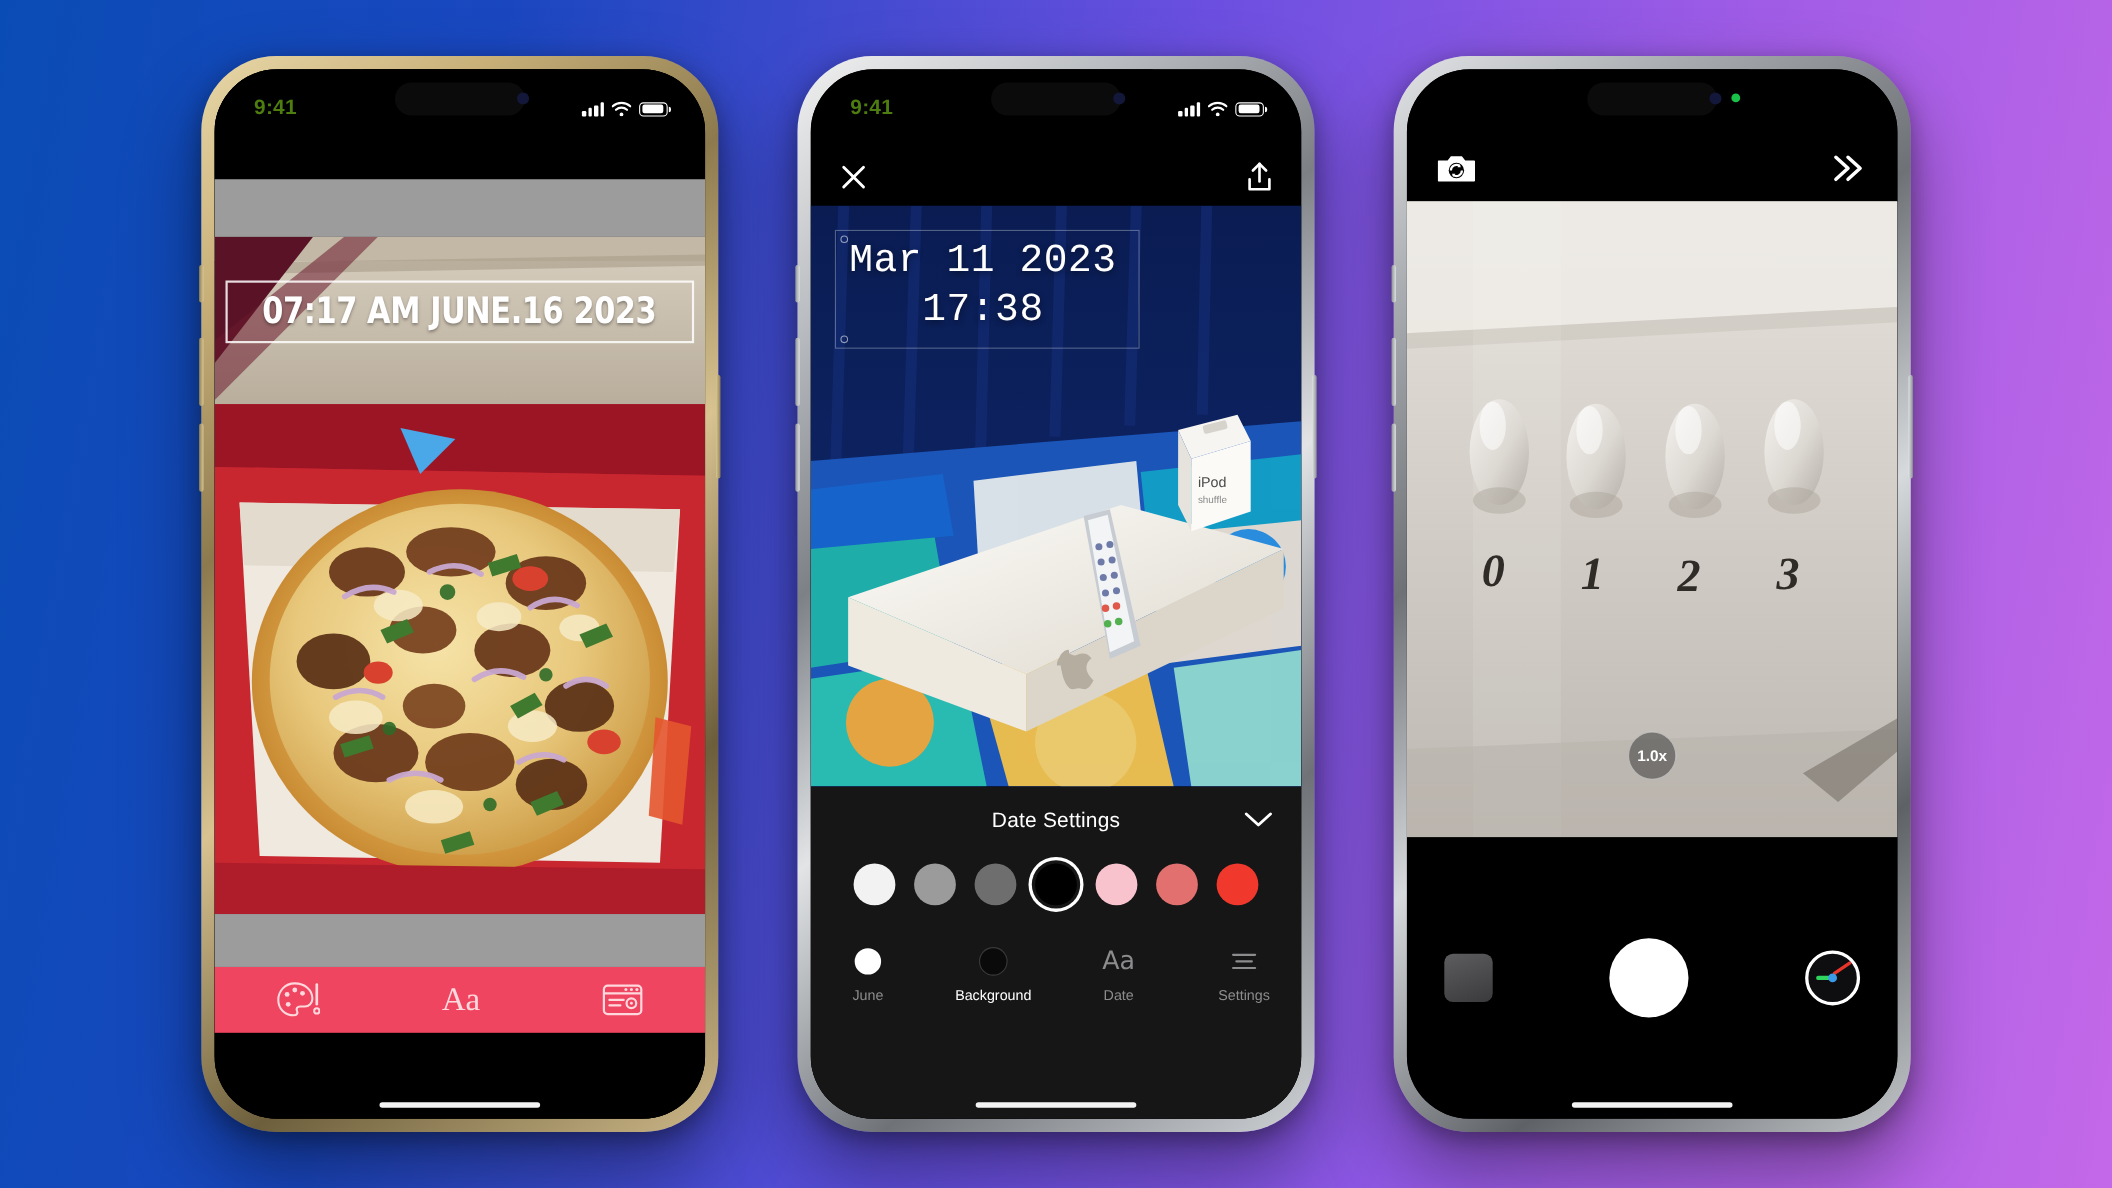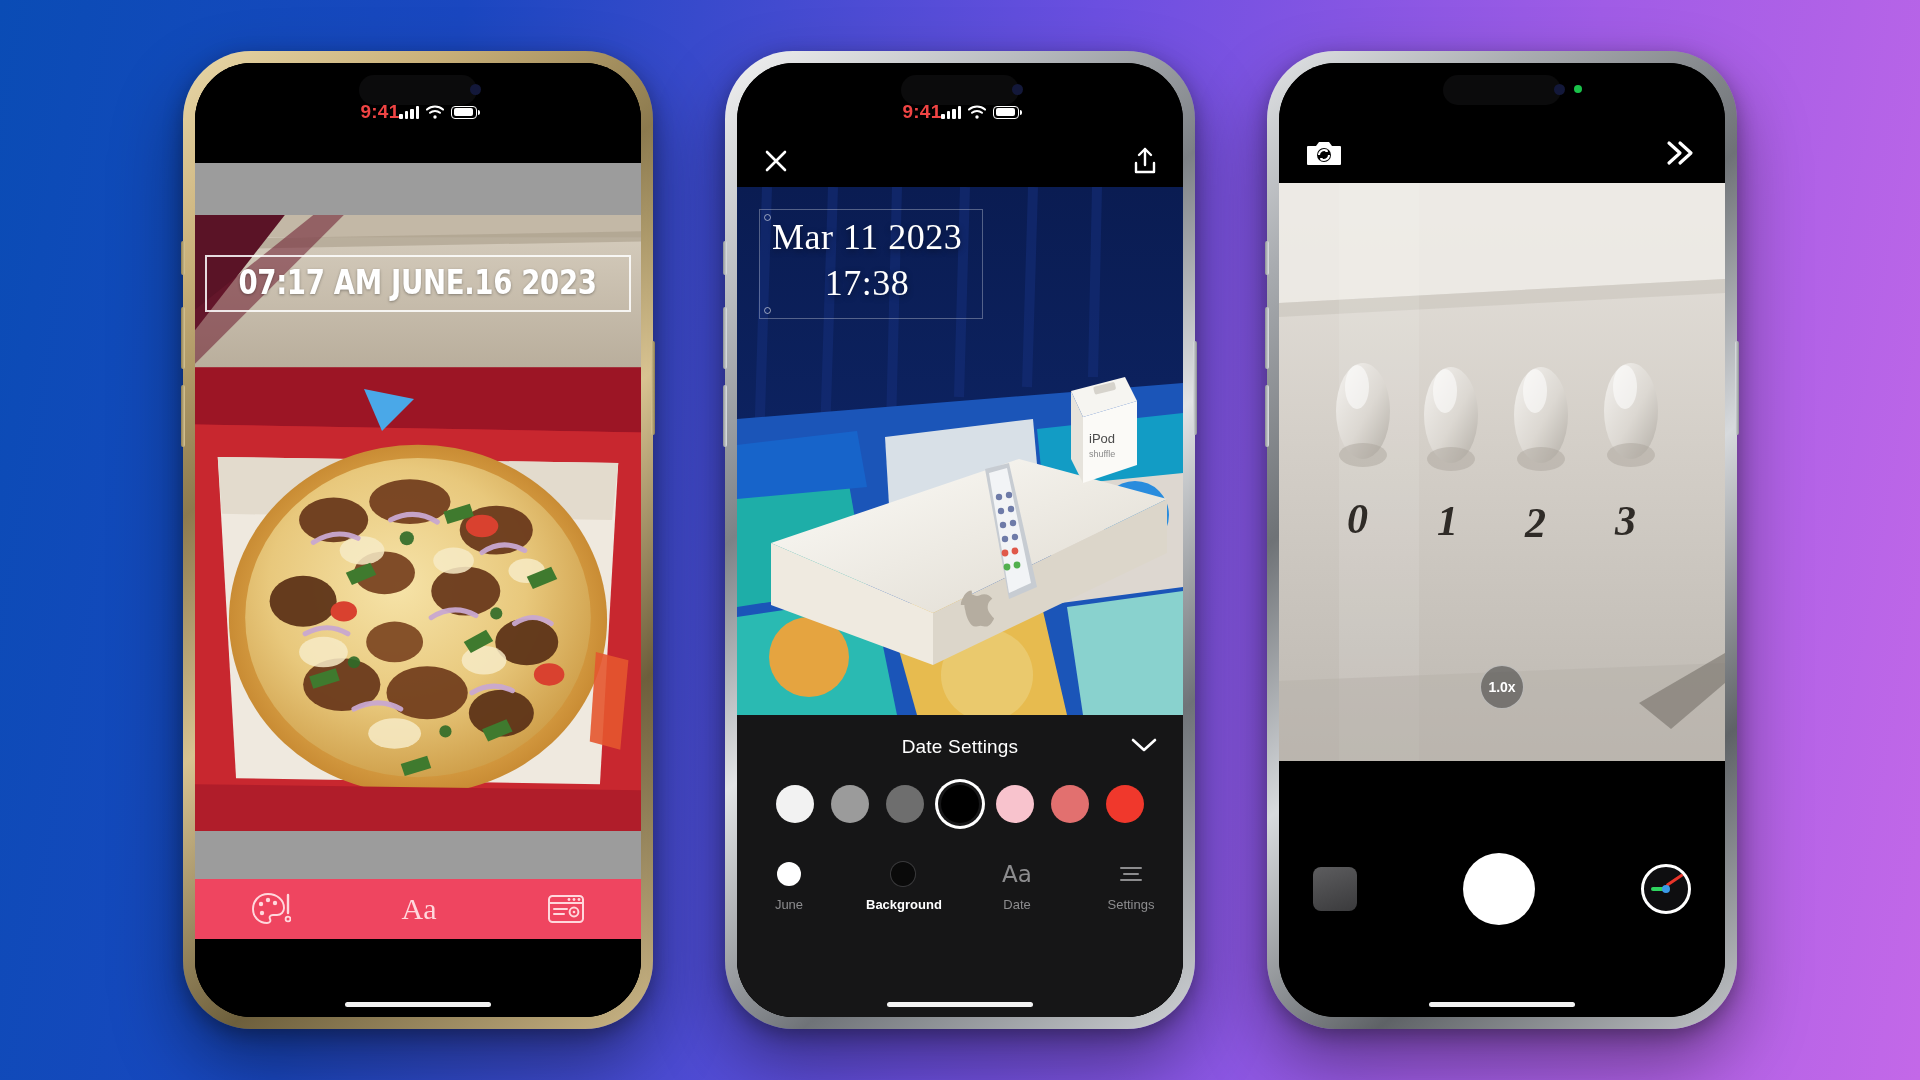--- a/index.html
+++ b/index.html
@@ -73,23 +73,23 @@
   }
   
   .btn-sil { position:absolute; left:-2px; width:4px; border-radius:3px; background:linear-gradient(90deg,#8d7f55,#d9c694); }
   .phone.silver .btn-sil, .phone.graphite .btn-sil { background:linear-gradient(90deg,#8d9195,#dfe2e4); }
   .btn-pwr { position:absolute; right:-2px; width:4px; border-radius:3px; background:linear-gradient(270deg,#8d7f55,#d9c694); }
   .phone.silver .btn-pwr, .phone.graphite .btn-pwr { background:linear-gradient(270deg,#8d9195,#dfe2e4); }
 
   
   .statusbar {
     position: absolute; top: 0; left: 0; right: 0; height: 58px;
-    display: flex; align-items: center; justify-content: center;
+    display: flex; align-items: center; justify-content: space-between;
     padding: 14px 34px 0 36px;
-    color: #ef4444; z-index: 35; margin-top: 13px;
+    color: #4d7c0f; z-index: 35;
   }
   .sb-time { font-size: 19px; font-weight: 700; letter-spacing: .2px; }
   .sb-right { display: flex; align-items: center; gap: 7px; }
   .sig { display: flex; align-items: flex-end; gap: 2px; height: 13px; }
   .sig i { display:block; width:3.5px; background:#fff; border-radius:1px; }
   .sig i:nth-child(1){height:5px}.sig i:nth-child(2){height:7.5px}
   .sig i:nth-child(3){height:10px}.sig i:nth-child(4){height:13px}
   .batt { width: 26px; height: 13px; border: 1.6px solid #fff; border-radius: 4px; position: relative; }
   .batt::after { content:''; position:absolute; right:-4px; top:3.5px; width:2px; height:5px; background:#fff; border-radius:0 2px 2px 0;}
   .batt i { position:absolute; left:1.6px; top:1.6px; bottom:1.6px; width:19px; background:#fff; border-radius:2px; }
@@ -134,38 +134,38 @@
   .stamp2 {
     position:absolute; left:22px; top:22px; z-index:6;
     padding:6px 20px 14px 12px;
     border:1px solid rgba(255,255,255,.30);
     text-align:center;
   }
   .stamp2 .dot { position:absolute; width:7px; height:7px; border-radius:50%; border:1px solid rgba(255,255,255,.55); }
   .stamp2 .d1{left:4px;top:4px}.stamp2 .d2{left:4px;bottom:4px}
   .stamp2 .line {
     color:#fff; display:block;
-    font-family:Liberation Serif, serif;
+    font-family:Liberation Mono, monospace;
     font-weight:400; letter-spacing:.5px;
     text-shadow:0 2px 6px rgba(0,0,0,.45);
   }
   .stamp2 .l1 { font-size:36px; }
   .stamp2 .l2 { font-size:36px; margin-top:4px; }
   .p2-panel { flex:1 1 auto; background:#161617; display:flex; flex-direction:column; padding-top:10px; }
   .p2-panel-head { display:flex; align-items:center; justify-content:center; position:relative; height:44px; }
   .p2-panel-title { color:#fff; font-size:19px; font-weight:400; letter-spacing:.2px; }
   .p2-chev { position:absolute; right:26px; top:12px; }
   .swatches { display:flex; align-items:center; justify-content:center; gap:17px; margin-top:16px; }
   .sw { width:38px; height:38px; border-radius:50%; flex:0 0 auto; }
   .sw.sel { box-shadow: 0 0 0 3px #161617, 0 0 0 6px #fff; }
   .p2-tabs { display:flex; align-items:flex-start; justify-content:center; gap:40px; margin-top:36px; }
   .p2-tab { width:74px; text-align:center; }
   .p2-tab .ic { height:30px; display:flex; align-items:center; justify-content:center; }
   .p2-tab .lb { font-size:13px; margin-top:8px; color:#8c8c8e; }
-  .p2-tab.active .lb { color:#fff; font-weight:700; }
+  .p2-tab.active .lb { color:#fff; font-weight:400; }
   .dotwhite { width:24px;height:24px;border-radius:50%;background:#fff; }
   .dotblack { width:24px;height:24px;border-radius:50%;background:#0a0a0a;box-shadow:0 0 0 1px #3a3a3c; }
 
   
   .p3-body { position:absolute; inset:0; background:#000; display:flex; flex-direction:column; }
   .p3-top-space { height:60px; flex:0 0 auto; }
   .p3-ctrlbar { height:60px; display:flex; align-items:center; justify-content:space-between; padding:0 28px; flex:0 0 auto; }
   .p3-view { position:relative; flex:0 0 auto; height:578px; overflow:hidden; background:#cdc8c2; }
   .stamp3 {
     position:absolute; left:44px; right:44px; top:48px; z-index:6;

